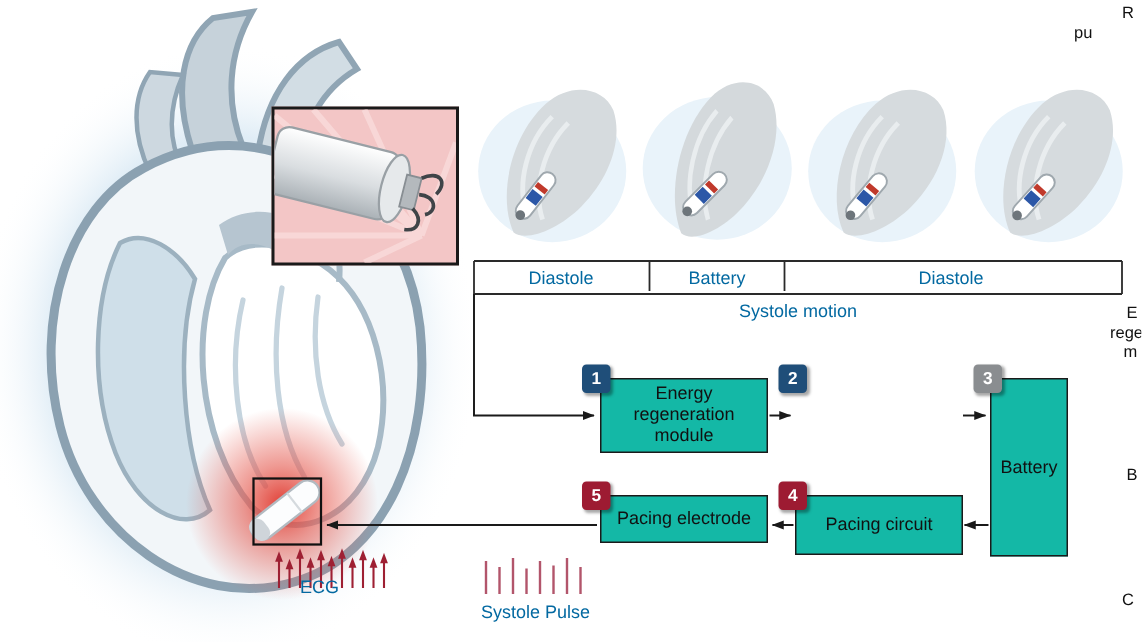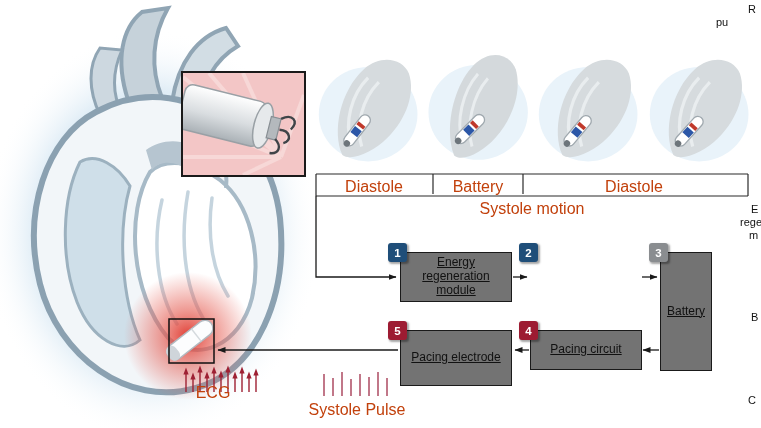--- a/index.html
+++ b/index.html
@@ -1,33 +1,32 @@
 <!DOCTYPE html>
 <html><head>
 <meta charset="utf-8">
 <style>
   * { margin:0; padding:0; box-sizing:border-box; }
   html,body { background:#ffffff; font-family:"Liberation Sans", sans-serif; }
   .stage { position:relative; width:761px; height:428px; background:#ffffff; overflow:hidden; }
   .abs { position:absolute; }
   .flowbox {
-    position:absolute; background:#737373; border:1.6px solid #1a1a1a;
+    position:absolute; background:#14b8a6; border:1.6px solid #1a1a1a;
     display:flex; align-items:center; justify-content:center;
     text-align:center; font-size:12px; line-height:1.15; color:#111;
     padding:2px;
-    text-decoration:underline;
   }
   .badge {
     position:absolute; width:19px; height:19px; border-radius:3px;
     color:#ffffff; font-size:11.5px; font-weight:bold;
     display:flex; align-items:center; justify-content:center;
     box-shadow:1.5px 1.5px 2px rgba(0,0,0,0.35);
   }
   .lbl {
-    position:absolute; font-size:16px; color:#c2410c;
+    position:absolute; font-size:12px; color:#0369a1;
     transform:translateX(-50%); white-space:nowrap;
   }
   .frag { position:absolute; font-size:11px; color:#111; white-space:nowrap; }
   svg { display:block; }
 </style>
 </head>
 <body>
 
 <div class="stage">
 
@@ -216,21 +215,21 @@
 
   <div class="flowbox" style="left:400px;top:252px;width:112px;height:50px">
     <span>Energy regeneration module</span>
   </div>
   <div class="flowbox" style="left:660px;top:252px;width:52px;height:119px">
     <span>Battery</span>
   </div>
   <div class="flowbox" style="left:530px;top:330px;width:112px;height:40px">
     <span>Pacing circuit</span>
   </div>
-  <div class="flowbox" style="left:400px;top:330px;width:112px;height:56px">
+  <div class="flowbox" style="left:400px;top:330px;width:112px;height:32px">
     <span>Pacing electrode</span>
   </div>
 
   <div class="badge" style="left: 388px; top: 243px; background-color: rgb(31, 78, 121);">1</div>
   <div class="badge" style="left: 519px; top: 243px; background-color: rgb(31, 78, 121);">2</div>
   <div class="badge" style="left: 649px; top: 243px; background-color: rgb(138, 141, 144);">3</div>
   <div class="badge" style="left: 519px; top: 321px; background-color: rgb(157, 27, 50);">4</div>
   <div class="badge" style="left: 388px; top: 321px; background-color: rgb(157, 27, 50);">5</div>
 
   <span class="lbl" style="left:213px;top:384px">ECG</span>

